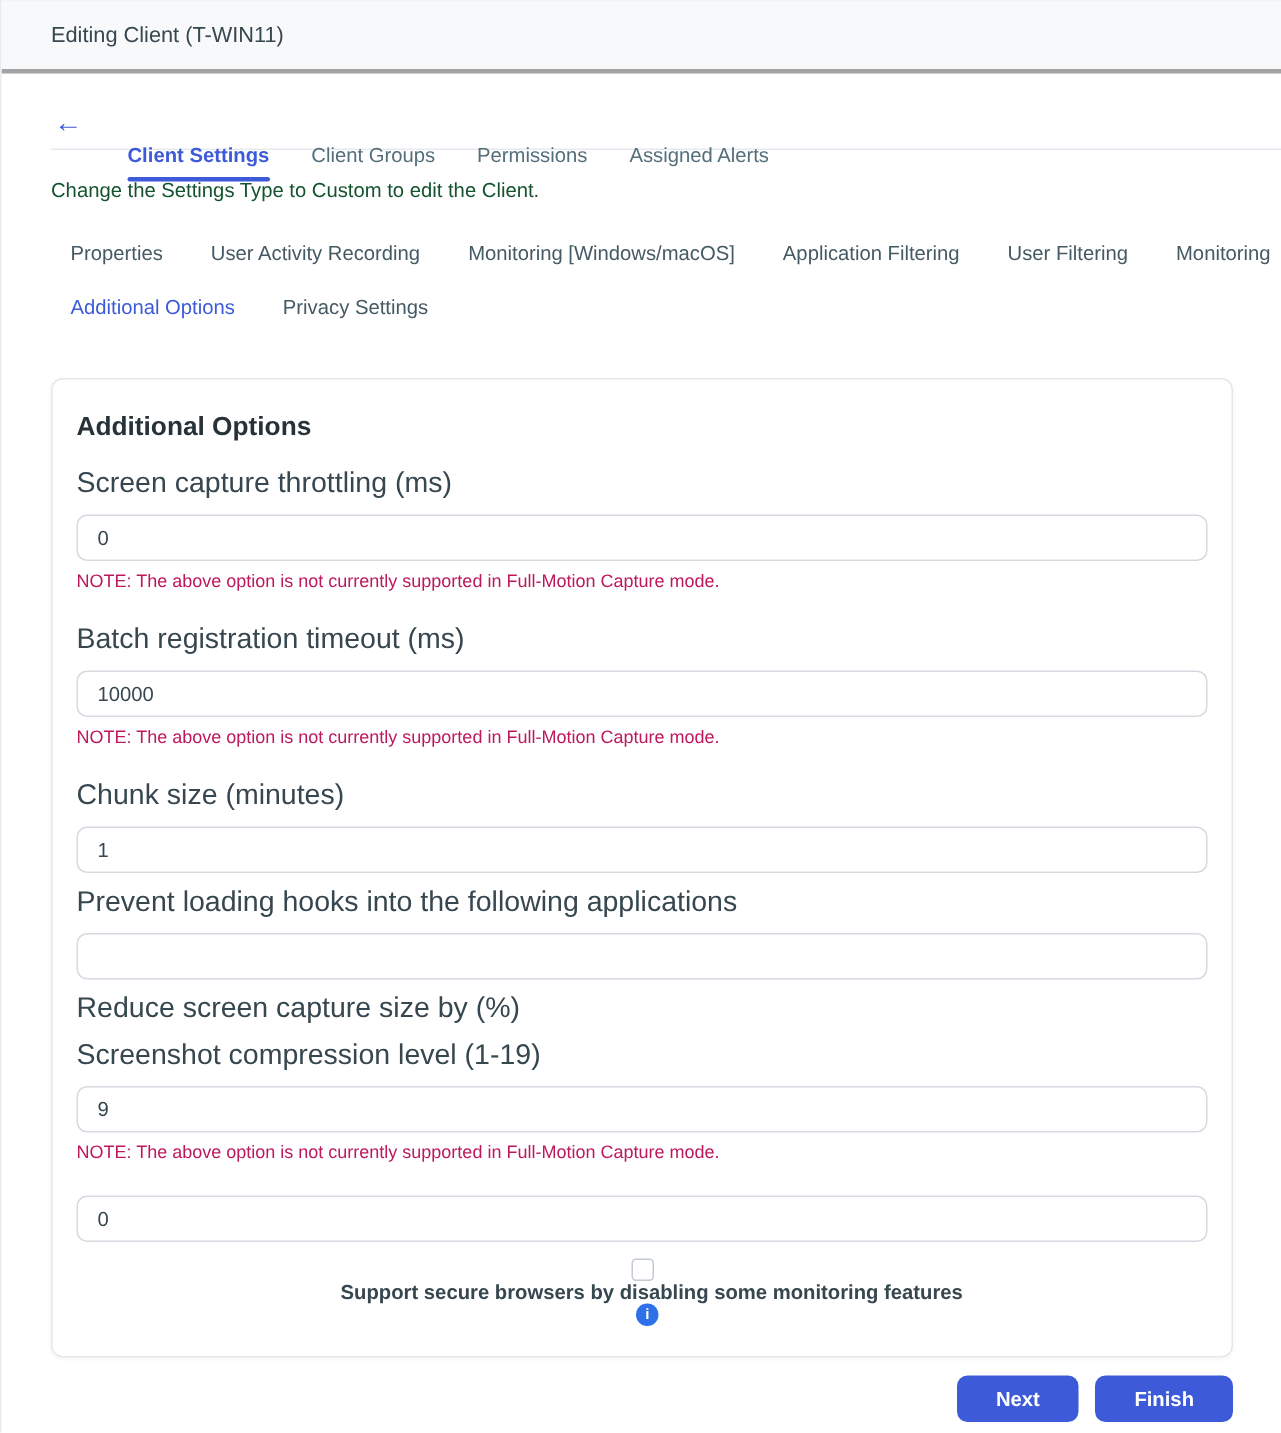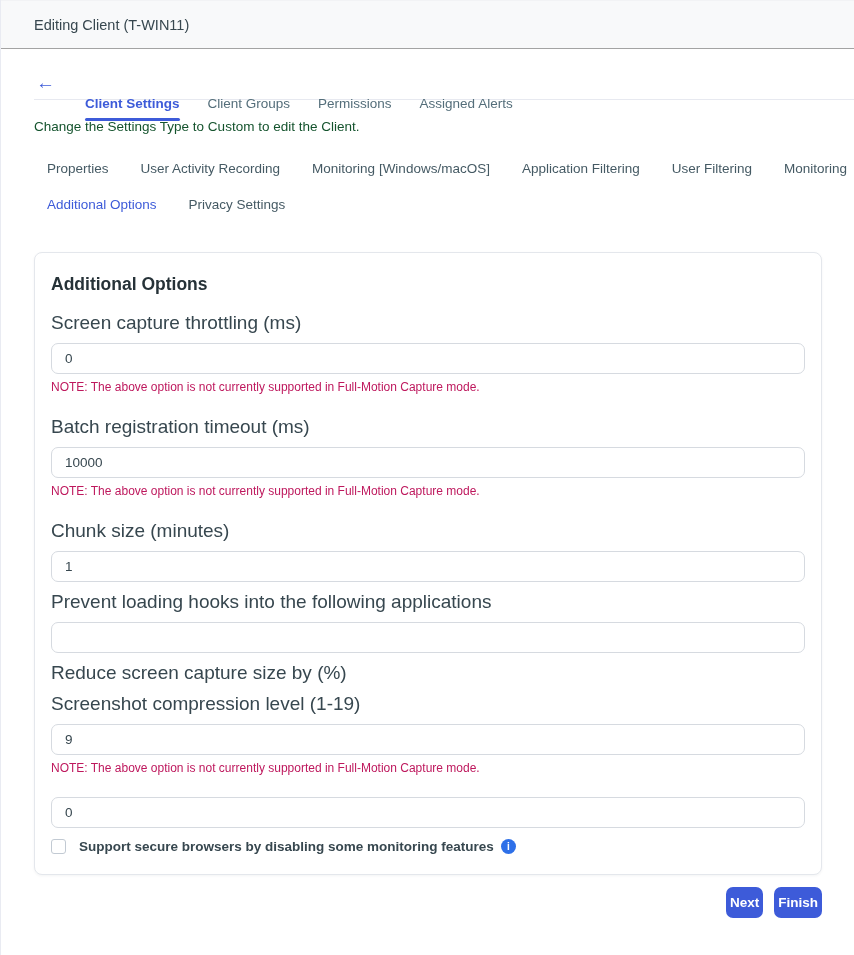--- a/index.html
+++ b/index.html
@@ -10,21 +10,21 @@
     border-left: 1px solid #e9ebf2;
     font-family: "Liberation Sans", sans-serif;
     color: #37474f;
   }
 
   
   .dlg-header {
     height: 49px;
     background: #f8f9fa;
     border-top: 1px solid #f2f3f5;
-    border-bottom: 1px solid #a3a3a3;
+    border-bottom: 3px solid #a3a3a3;
     display: flex; align-items: center;
     padding: 0 33px;
     font-size: 14.5px;
     color: #37474f;
   }
 
   
   .tabs {
     margin: 20px 0 0 33px;
     height: 31px;
@@ -77,21 +77,21 @@
     border: 1px solid #d6dae0; border-radius: 7px;
     padding: 0 13px; font-size: 13.5px; color: #37474f;
     font-family: "Liberation Sans", sans-serif;
     outline: none; background: #fff;
   }
   .field-note { font-size: 12px; color: #be185d; margin: 6px 0 22px; }
 
   
   .checkbox-row {
     margin-top: 11px; padding-bottom: 2px;
-    display: flex; align-items: center;
+    display: flex; align-items: center; flex-direction: column;
   }
   .checkbox {
     width: 15px; height: 15px; flex: 0 0 15px;
     border: 1px solid #c2cad3; border-radius: 3px;
     background: #fff; cursor: pointer;
   }
   .checkbox-label { margin-left: 13px; font-size: 13.5px; font-weight: 700; color: #37474f; }
   .info-icon {
     display: inline-flex; align-items: center; justify-content: center;
     width: 15px; height: 15px; margin-left: 7px; vertical-align: -2px;
@@ -99,21 +99,21 @@
     font-size: 10px; font-weight: 700; font-style: normal;
     cursor: pointer; user-select: none;
   }
 
   
   .footer {
     margin: 12px 32px 0 33px;
     display: flex; justify-content: flex-end; gap: 11px;
   }
   .btn {
-    height: 31px; padding: 0 4px;
+    height: 31px; padding: 0 26px;
     background: #3d5bd9; color: #fff;
     border: none; border-radius: 7px;
     font-size: 13.5px; font-weight: 700;
     font-family: "Liberation Sans", sans-serif;
     cursor: pointer;
   }
 </style>
 </head>
 <body>
 

